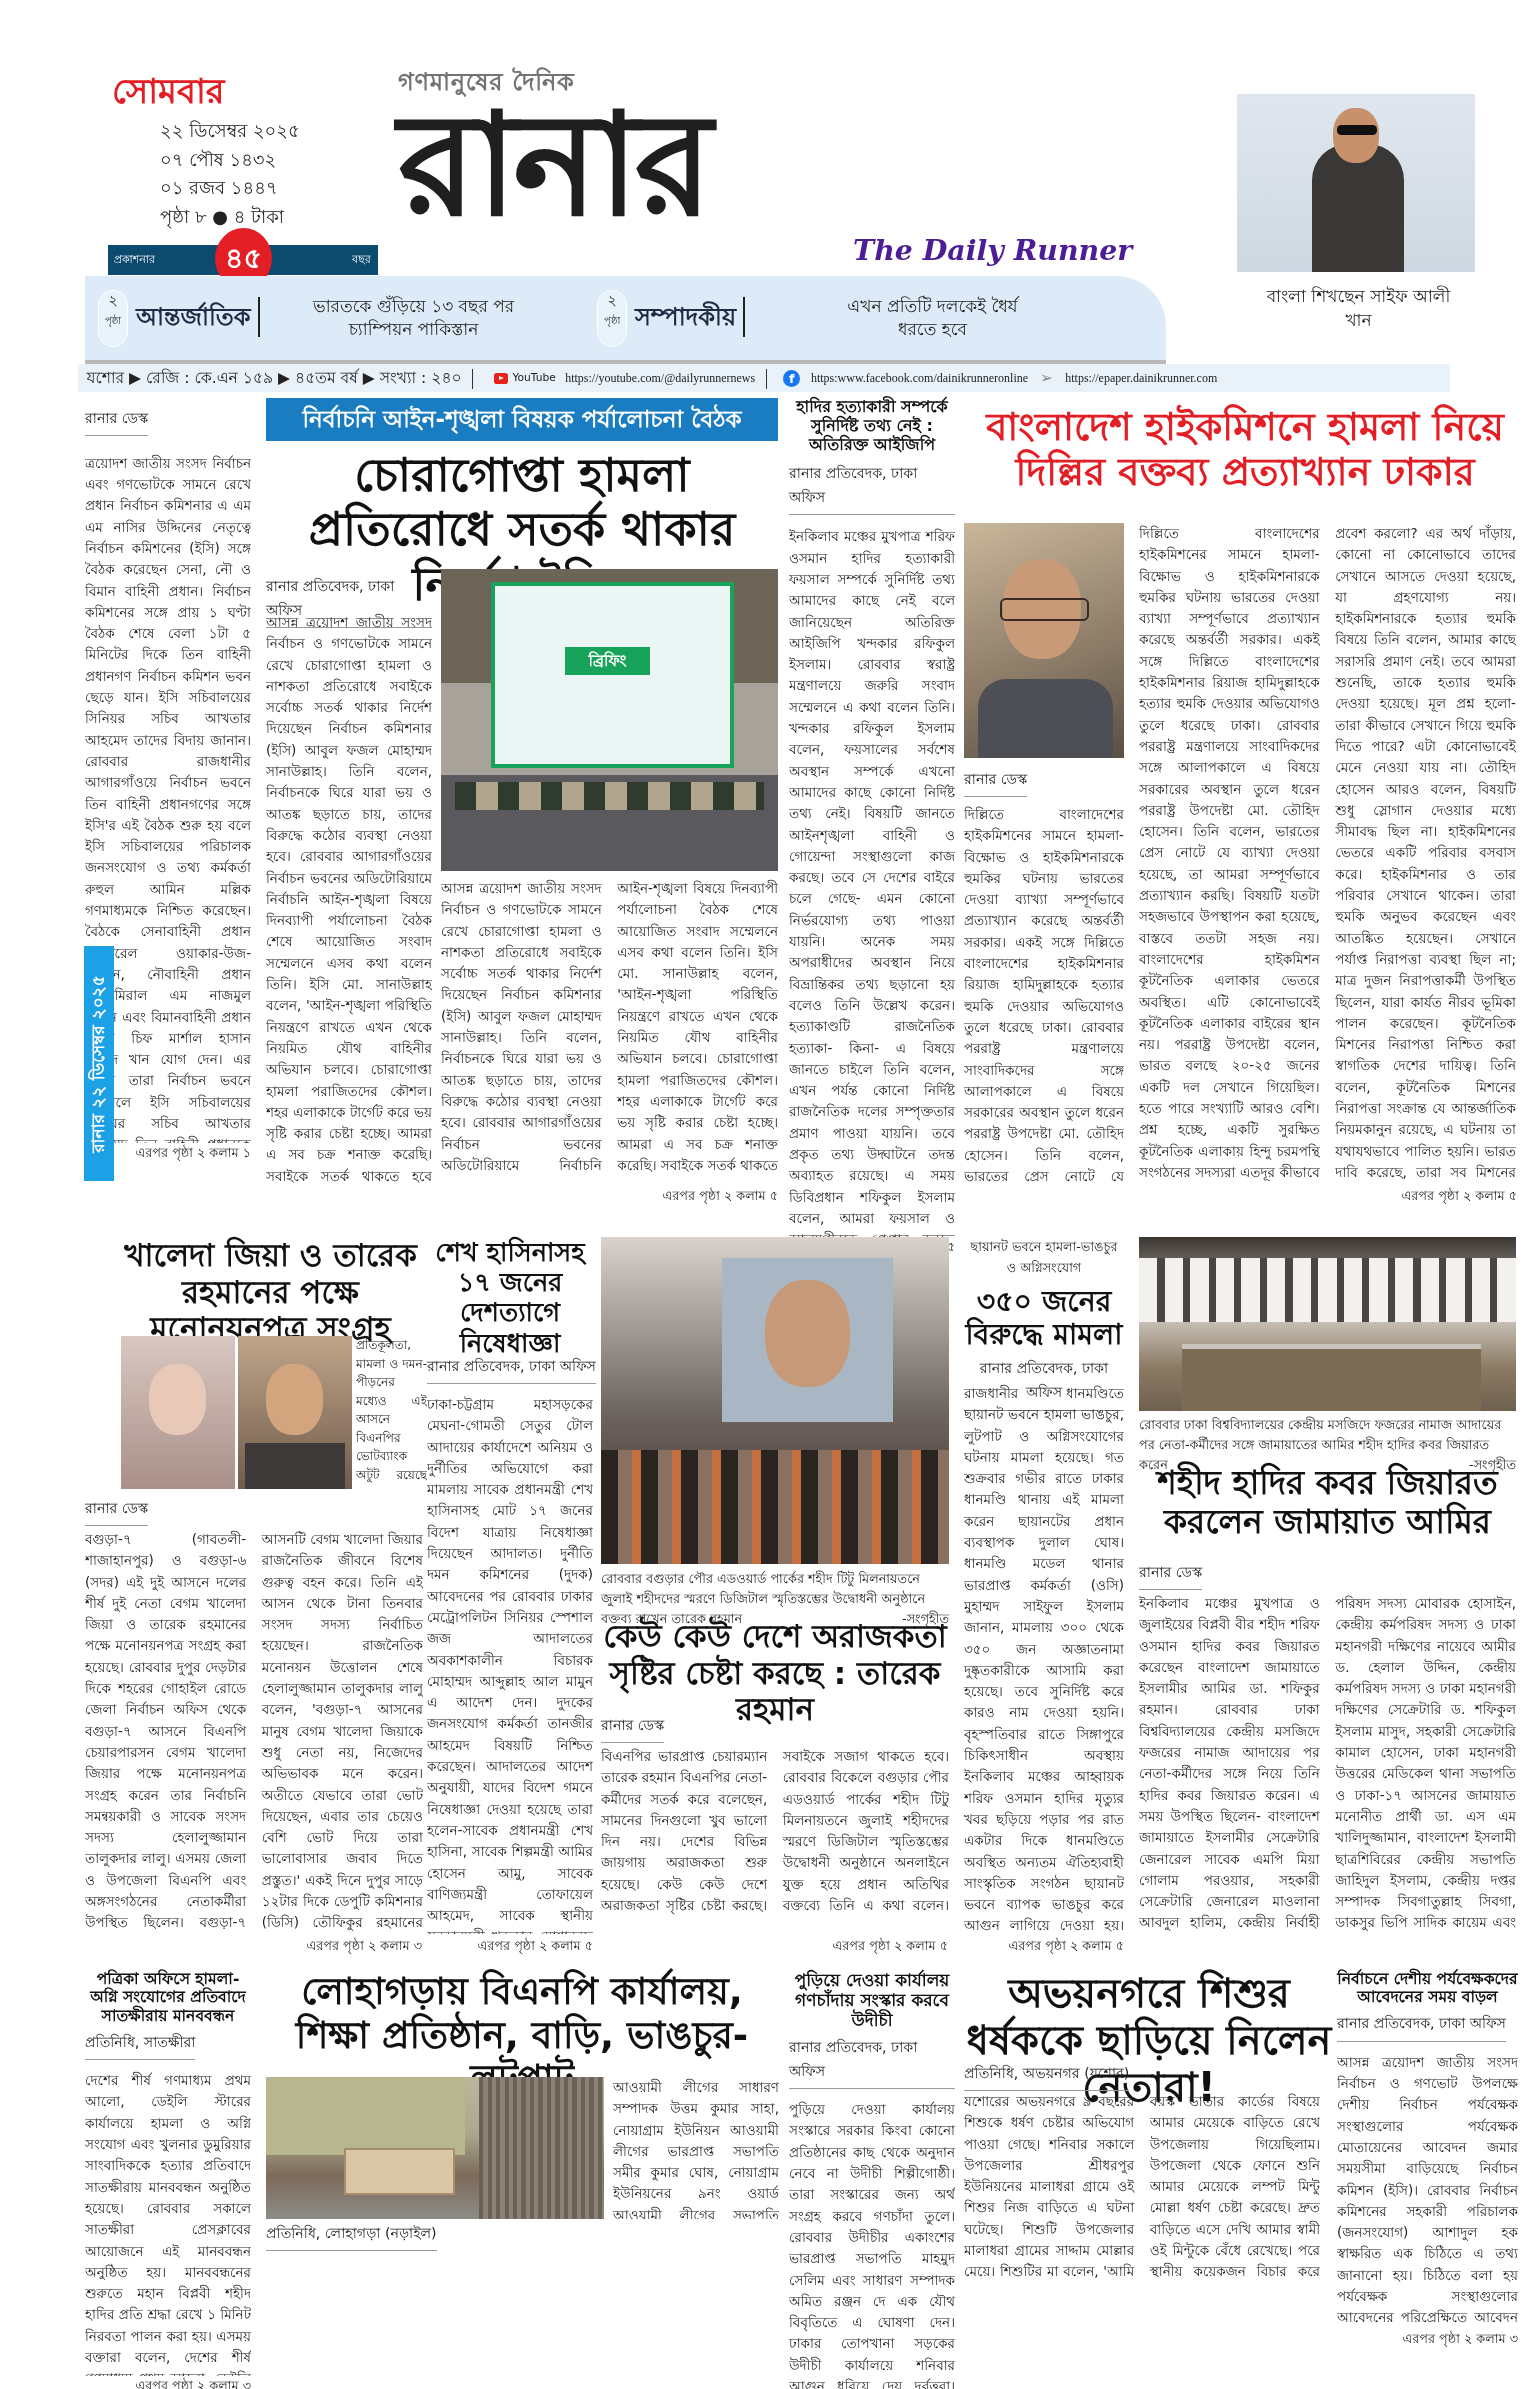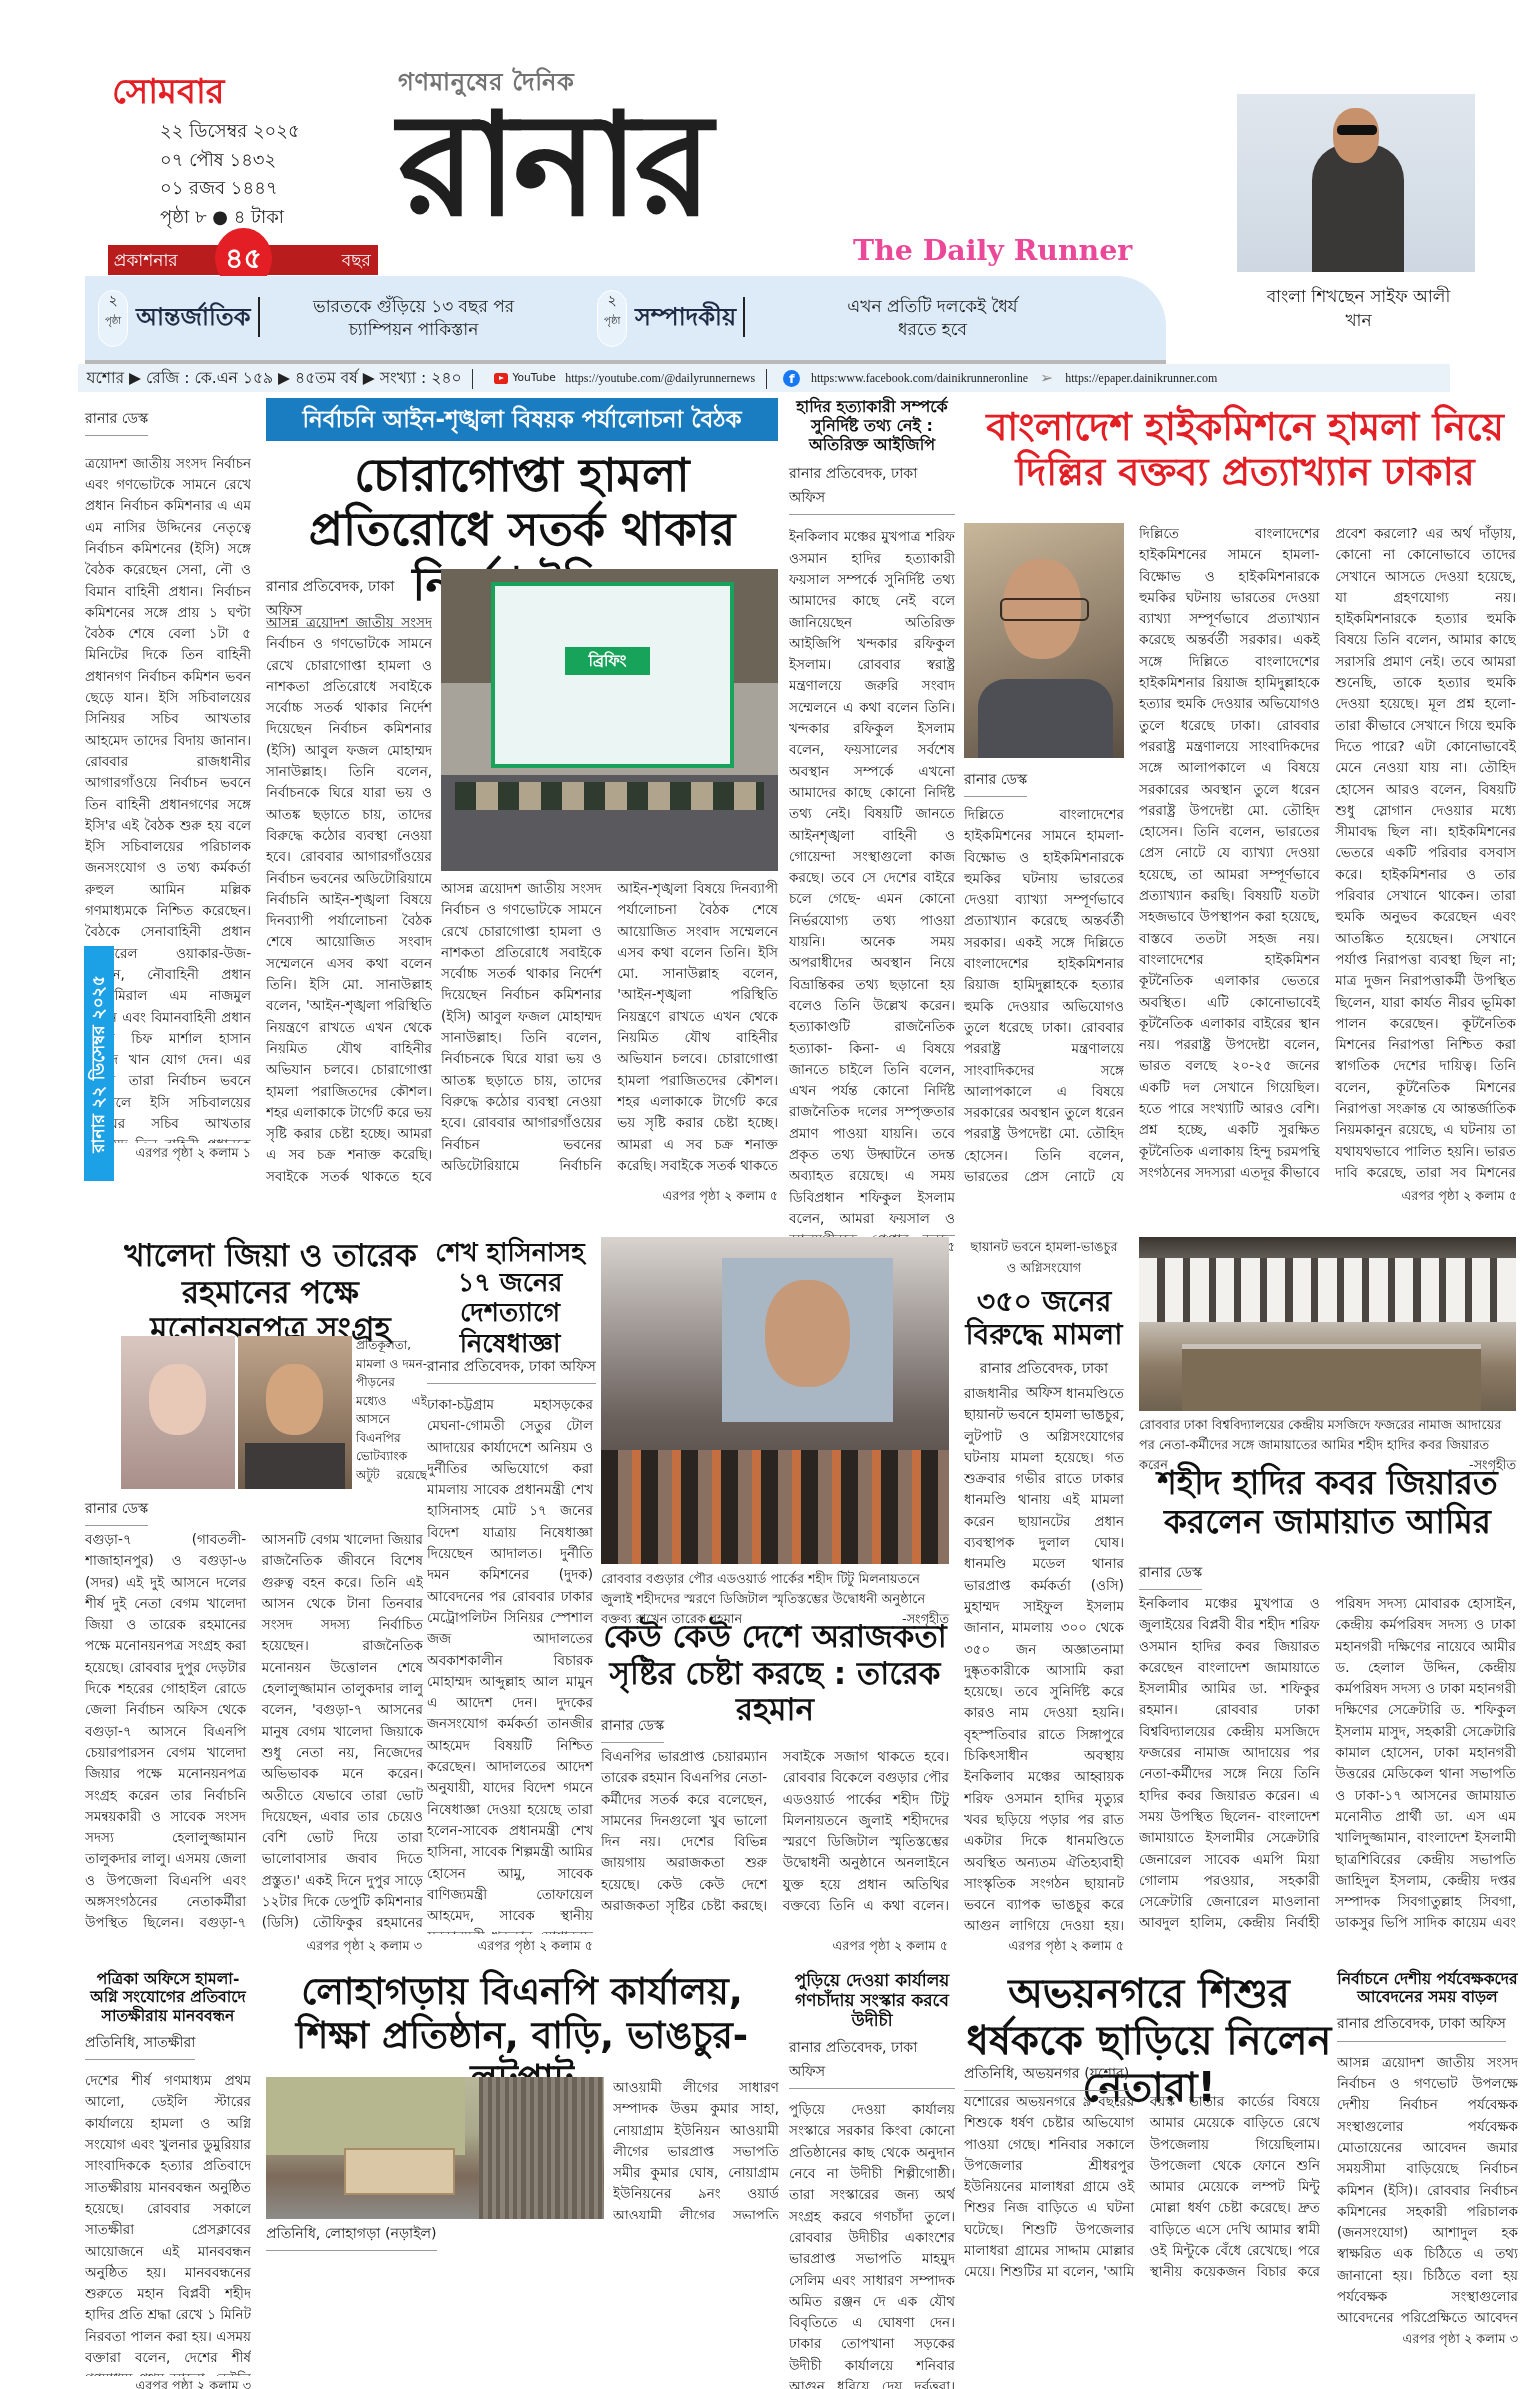--- a/index.html
+++ b/index.html
@@ -2,27 +2,27 @@
 <html style="font-size:11.4px"><head>
 <meta charset="utf-8">
 <style>
   html,body{margin:0;padding:0;}
   body{width:1536px;height:2389px;background:#ffffff;position:relative;overflow:hidden;font-family:"DejaVu Sans",sans-serif;color:#1d1d1d;}
   .abs{position:absolute;}
   
   .day{left:112px;top:65px;font-size:34px;color:#e31e24;font-weight:bold;}
   .dateline{left:112px;font-size:18px;color:#222;margin-left:48px;}
   .pub-badge{left:108px;top:213px;width:270px;height:50px;}
-  .pub-band{position:absolute;left:0;top:17px;width:270px;height:30px;background:#b91c1c;color:#fff;font-size:17px;line-height:30px;}
+  .pub-band{position:absolute;left:0;top:17px;width:270px;height:30px;background:#0c4a6e;color:#fff;font-size:11px;line-height:30px;}
   .pub-band .l{position:absolute;left:5.7px;}
   .pub-band .r{position:absolute;right:7.1px;}
   .pub-circle{position:absolute;left:107px;top:0;width:57px;height:61px;border-radius:50%;background:#e31e24;color:#fff;font-size:28.4px;font-weight:bold;text-align:center;line-height:61px;}
   .tagline{left:398px;top:63px;font-size:24px;color:#737373;font-weight:bold;letter-spacing:0.7px;}
   .logo{left:398px;top:94px;font-size:142px;line-height:142px;font-weight:900;color:#1f1f1f;font-family:"DejaVu Sans",sans-serif;letter-spacing:-4.3px;}
-  .logo-en{left:853px;top:233px;font-size:28.4px;font-weight:bold;color:#ec4899;font-family:"DejaVu Serif",serif;}
+  .logo-en{left:853px;top:233px;font-size:28.4px;font-style:italic;font-weight:bold;color:#4c1d95;font-family:"DejaVu Serif",serif;}
   .celeb-photo{left:1237px;top:94px;width:238px;height:178px;background:linear-gradient(180deg,#dfe6ee 0%,#cfd8e2 100%);overflow:hidden;}
   .celeb-photo .suit{position:absolute;left:75px;top:50px;width:92px;height:135px;background:#3a3836;border-radius:36px 36px 0 0;}
   .celeb-photo .head{position:absolute;left:96px;top:14.2px;width:46px;height:55px;background:#c7916b;border-radius:45%;}
   .celeb-photo .glasses{position:absolute;left:100px;top:31px;width:40px;height:10px;background:#111;border-radius:4.3px;}
   .celeb-caption{left:1252px;top:284px;width:213px;text-align:center;font-size:17px;line-height:24px;}
   .teaser{left:85px;top:276px;width:1081px;height:84px;background:#dcebf7;border-radius:0 50px 0 0;border-bottom:5.7px solid #b9b9b9;}
   .teaser .num{position:absolute;top:14.2px;width:28.4px;height:55px;border:1.4px solid #fff;border-radius:15.6px;background:#e8f2fb;font-size:14.2px;text-align:center;line-height:18.5px;color:#222;}
   .teaser .sec{position:absolute;top:21.3px;font-size:24px;font-weight:bold;color:#1f2a44;border-right:2.1px solid #222;padding-right:7.1px;height:40px;line-height:40px;}
   .teaser .ttl{position:absolute;top:18.5px;font-size:17px;line-height:23px;text-align:center;color:#222;margin-left:9px;}
   .linkbar{left:78px;top:364px;width:1372px;height:28.4px;background:#eaf2f9;font-size:15.6px;line-height:28.4px;color:#222;white-space:nowrap;}

